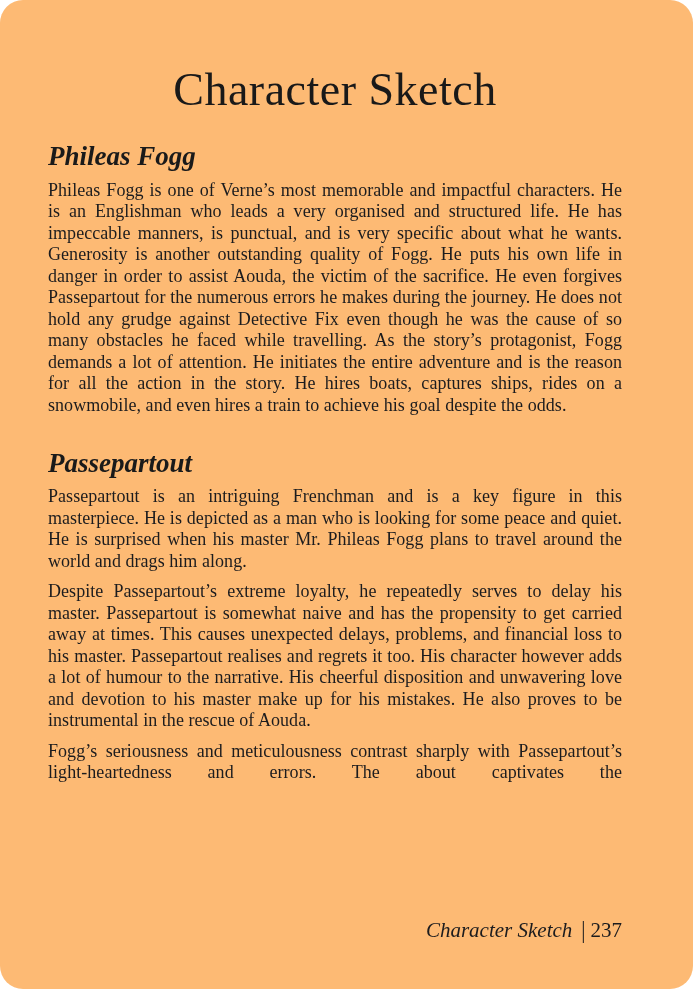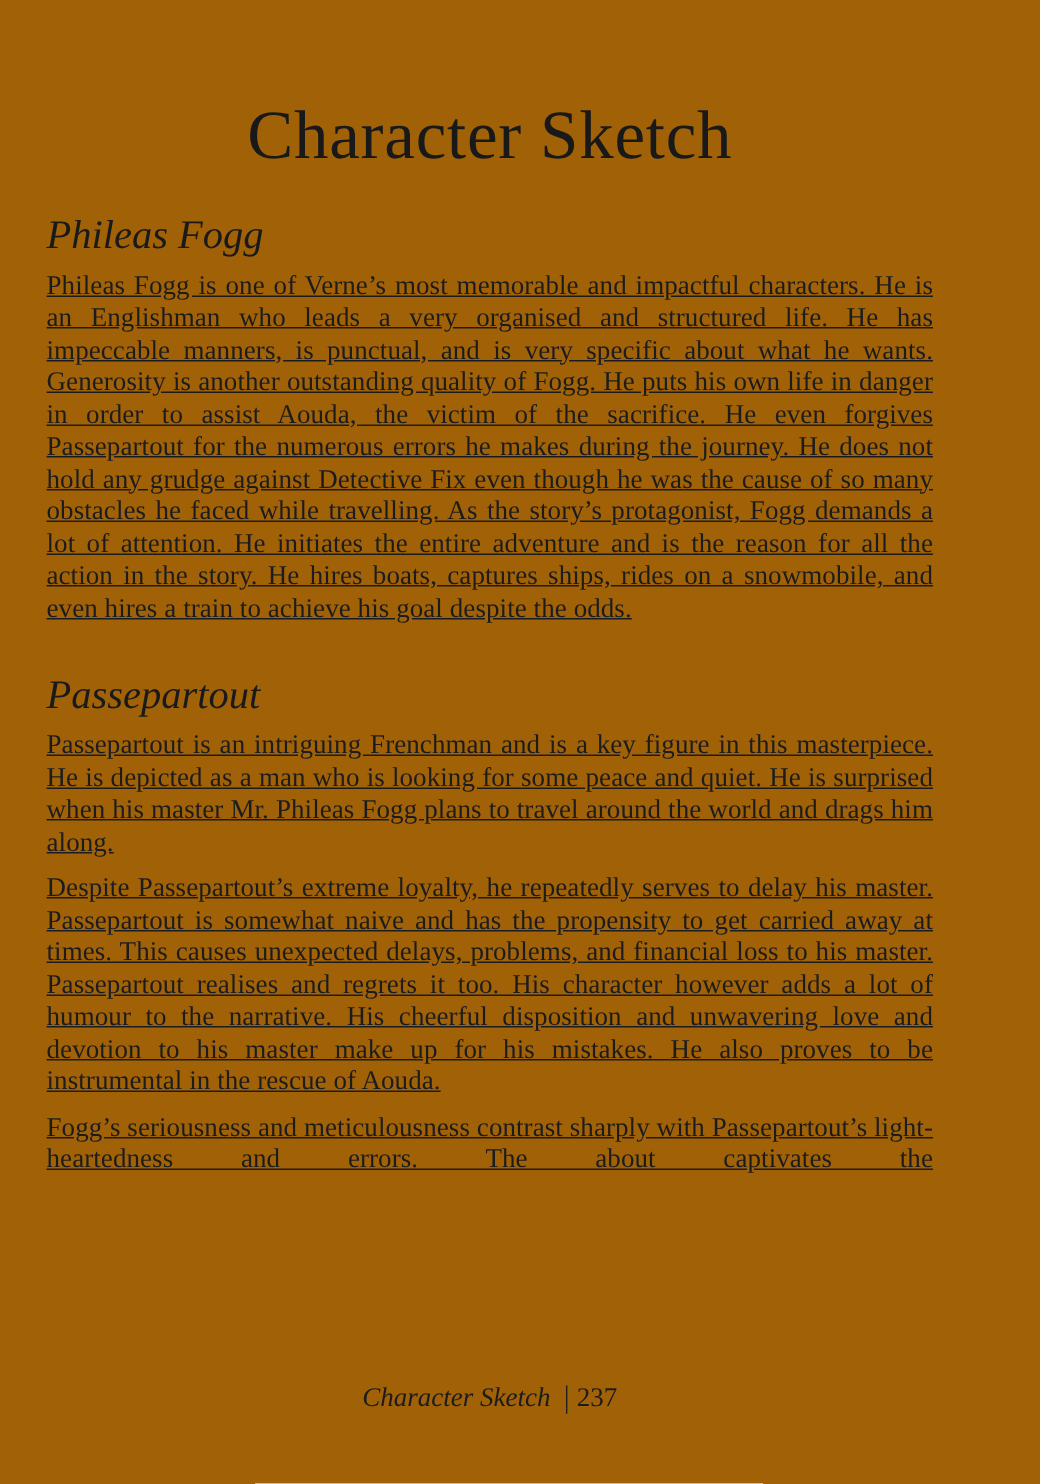--- a/index.html
+++ b/index.html
@@ -5,62 +5,62 @@
   html, body {
     margin: 0;
     padding: 0;
     background: #ffffff;
   }
   .page {
     position: relative;
     width: 693px;
     height: 989px;
     box-sizing: border-box;
-    padding: 66px 71px 46px 31px;
+    padding: 66px 71px 46px 48px;
     display: flex;
     flex-direction: column;
-    background: #a16207;
+    background: #fdba74;
     color: #1c1c1e;
     font-family: "Liberation Serif", "DejaVu Serif", serif;
     overflow: hidden;
+    border-radius: 23px;
   }
   .title {
     font-size: 46px;
     font-weight: 400;
     line-height: 1.05;
     text-align: center;
     letter-spacing: 0.5px;
     margin: 0 0 4px 0;
     color: #191919;
   }
   .section-heading {
     font-size: 27px;
     font-style: italic;
-    font-weight: 400;
+    font-weight: 700;
     line-height: 1.12;
     margin: 23px 0 8px 0;
     color: #1a1a1a;
   }
   .body-paragraph {
     font-size: 18px;
     line-height: 21.5px;
     text-align: justify;
     margin: 0 0 9px 0;
     letter-spacing: 0.05px;
-    text-decoration: underline;
   }
   .body-paragraph.continues {
     
     text-align-last: justify;
     margin-bottom: 0;
   }
   .footer {
     margin-top: auto;
-    text-align: center;
-    font-size: 18px;
+    text-align: right;
+    font-size: 21px;
     color: #1c1c1e;
     line-height: 1.2;
   }
   .footer-label {
     font-style: italic;
   }
   .footer-separator {
     display: inline-block;
     padding: 0 5px 0 9px;
     font-style: normal;

